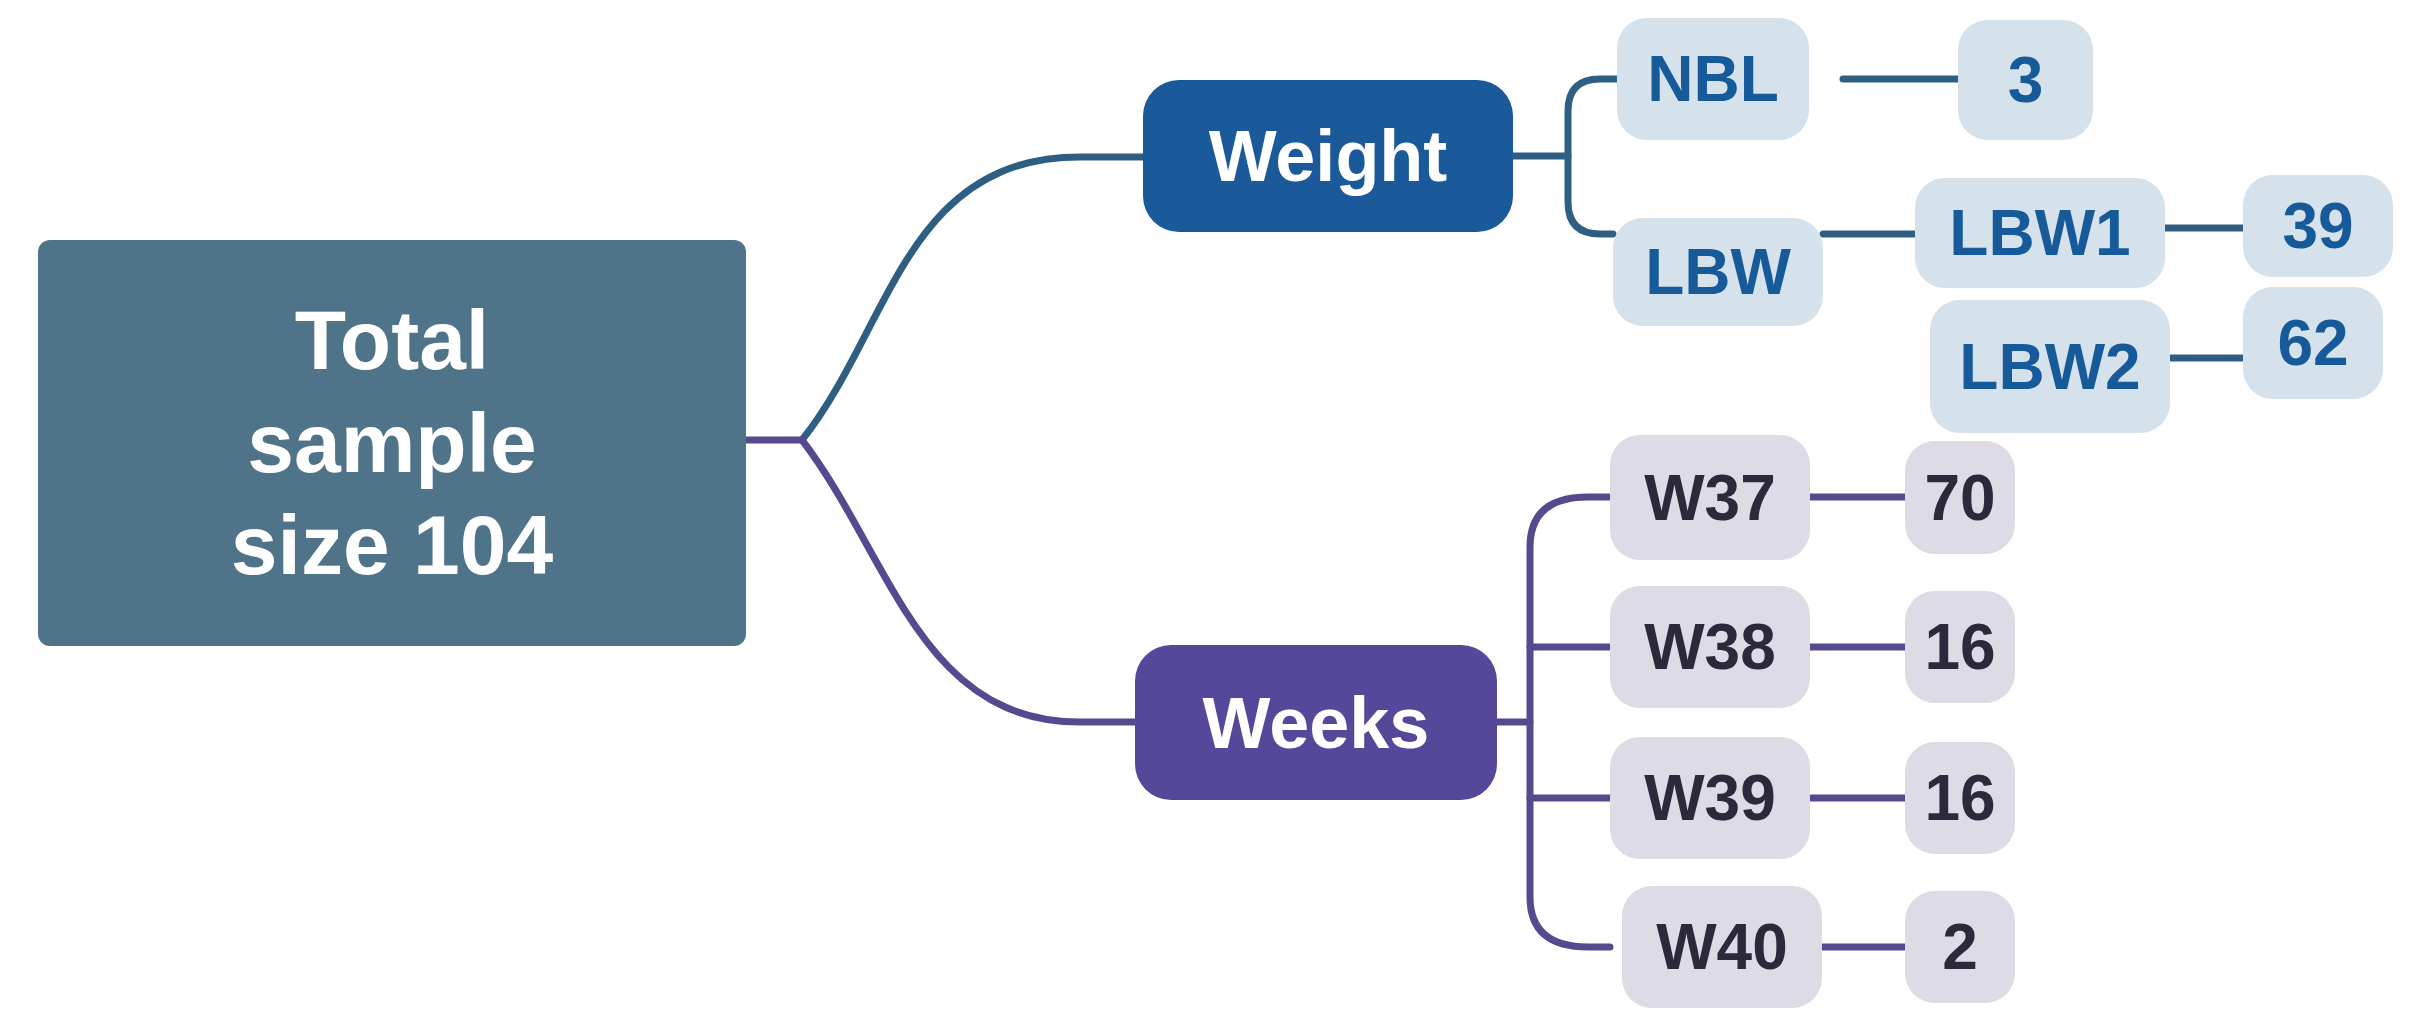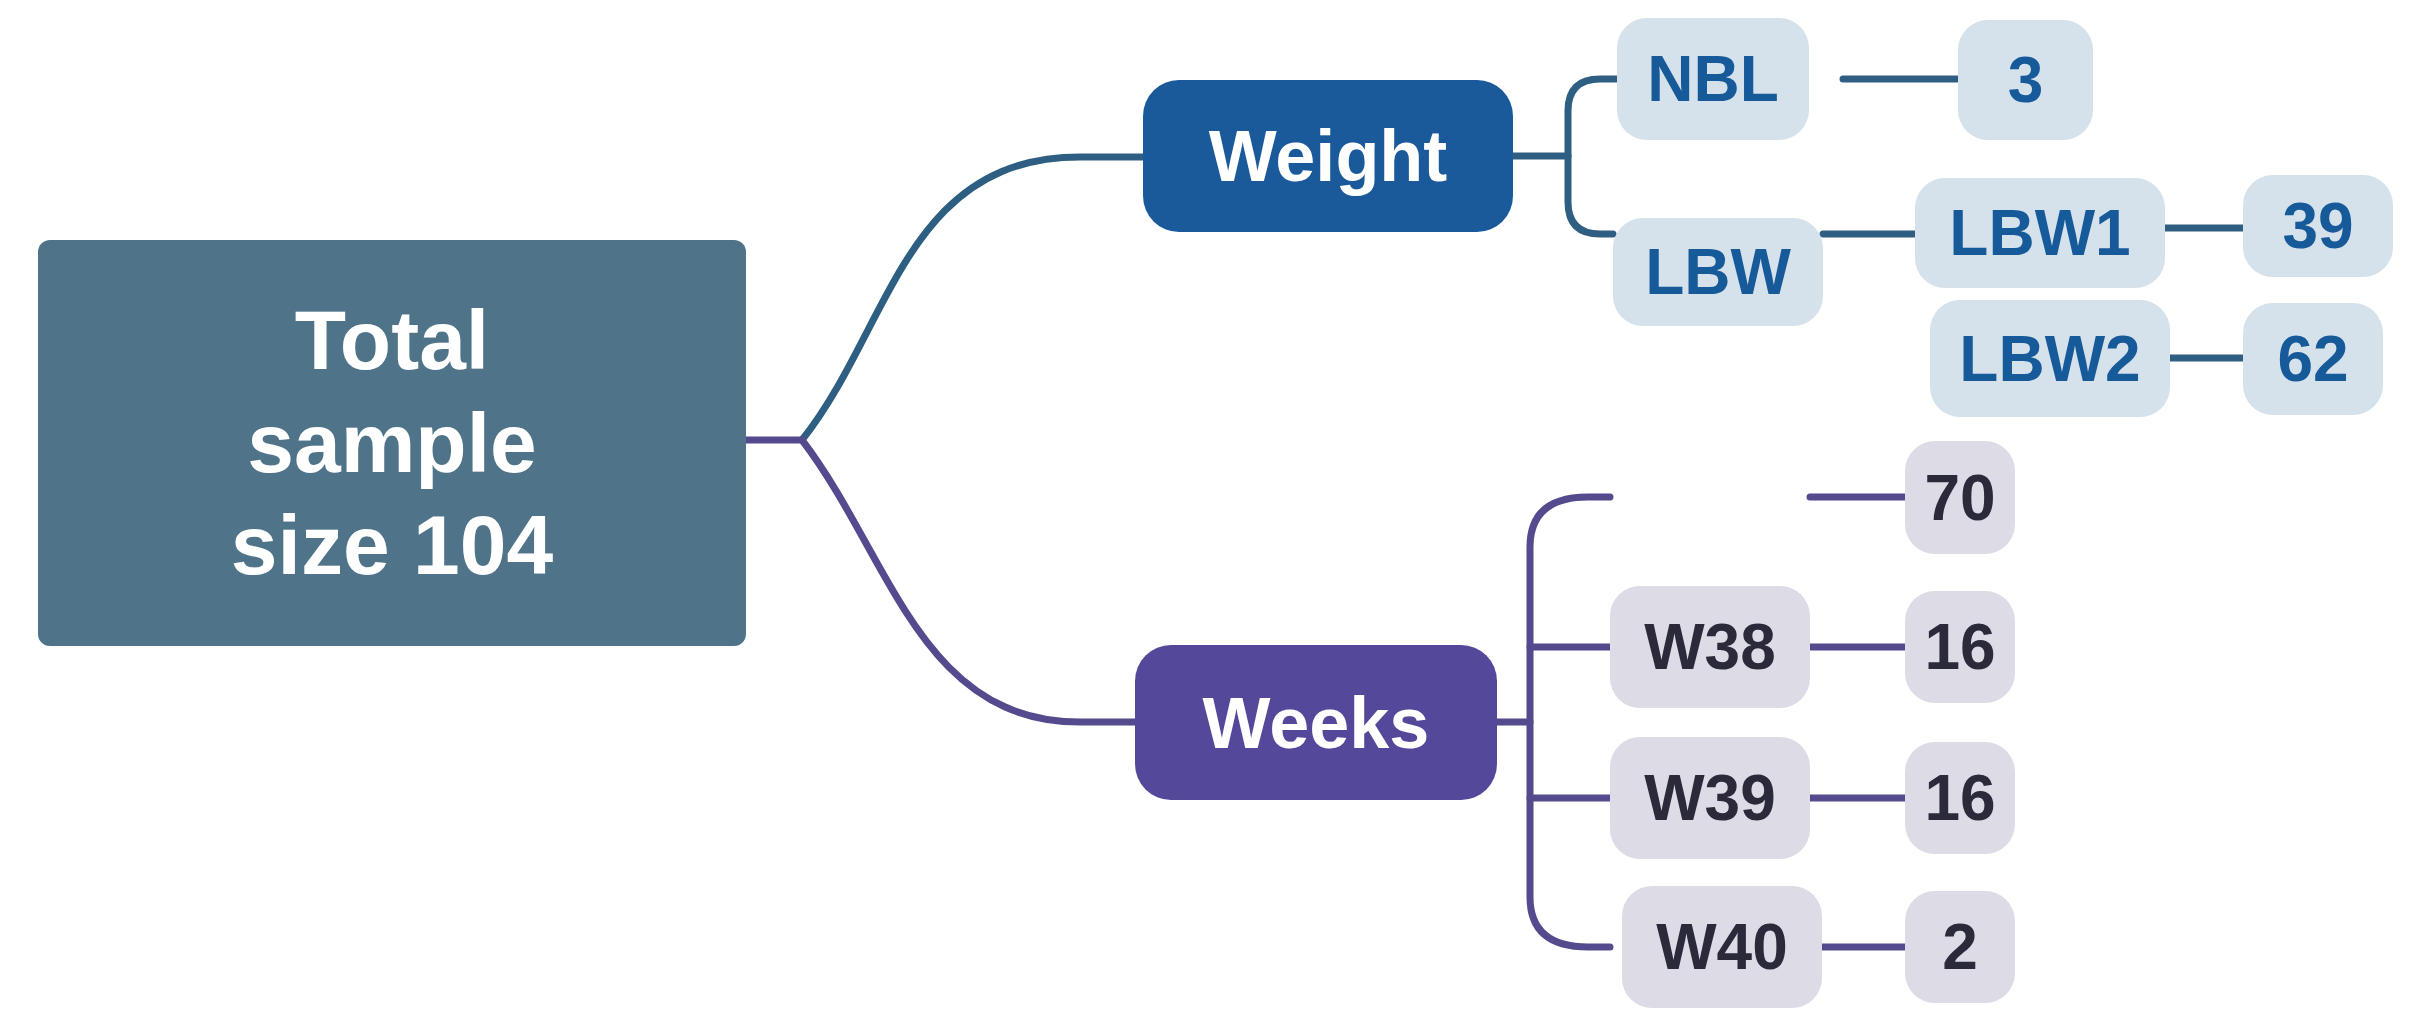--- a/index.html
+++ b/index.html
@@ -43,22 +43,22 @@
     font-size:64px;
   }
   .child.blue{background:var(--weight_child_bg,#d5e1eb);color:var(--weight_child_text,#175a99);}
   .child.lav{background:var(--weeks_child_bg,#dddbe6);color:var(--weeks_child_text,#2b2a3a);}
 
   .nbl   {left:1617px;top:18px; width:192px;height:122px;}
   .v3    {left:1958px;top:20px; width:135px;height:120px;}
   .lbw   {left:1613px;top:180px;width:210px;height:108px;margin-top:38px;}
   .lbw1  {left:1915px;top:178px;width:250px;height:110px;}
   .v39   {left:2243px;top:175px;width:150px;height:102px;}
-  .lbw2  {left:1930px;top:300px;width:240px;height:117px;text-align:right;}
-  .v62   {left:2243px;top:303px;width:140px;height:112px;}
+  .lbw2  {left:1930px;top:300px;width:240px;height:133px;text-align:right;}
+  .v62   {left:2243px;top:287px;width:140px;height:112px;}
 
   .w37   {left:1610px;top:435px;width:200px;height:125px;}
   .v70   {left:1905px;top:441px;width:110px;height:113px;}
   .w38   {left:1610px;top:586px;width:200px;height:122px;}
   .v16a  {left:1905px;top:591px;width:110px;height:112px;}
   .w39   {left:1610px;top:737px;width:200px;height:122px;}
   .v16b  {left:1905px;top:742px;width:110px;height:112px;}
   .w40   {left:1610px;top:886px;width:200px;height:122px;margin-left:12px;}
   .v2    {left:1905px;top:891px;width:110px;height:112px;}
 </style>
@@ -96,20 +96,21 @@
   <div class="node branch weight">Weight</div>
   <div class="node child blue nbl">NBL</div>
   <div class="node child blue v3">3</div>
   <div class="node child blue lbw">LBW</div>
   <div class="node child blue lbw1">LBW1</div>
   <div class="node child blue v39">39</div>
   <div class="node child blue lbw2">LBW2</div>
   <div class="node child blue v62">62</div>
 
   <div class="node branch weeks">Weeks</div>
+  <div class="node child lav w37">W37</div>
   <div class="node child lav v70">70</div>
   <div class="node child lav w38">W38</div>
   <div class="node child lav v16a">16</div>
   <div class="node child lav w39">W39</div>
   <div class="node child lav v16b">16</div>
   <div class="node child lav w40">W40</div>
   <div class="node child lav v2">2</div>
 
 </div>
 

